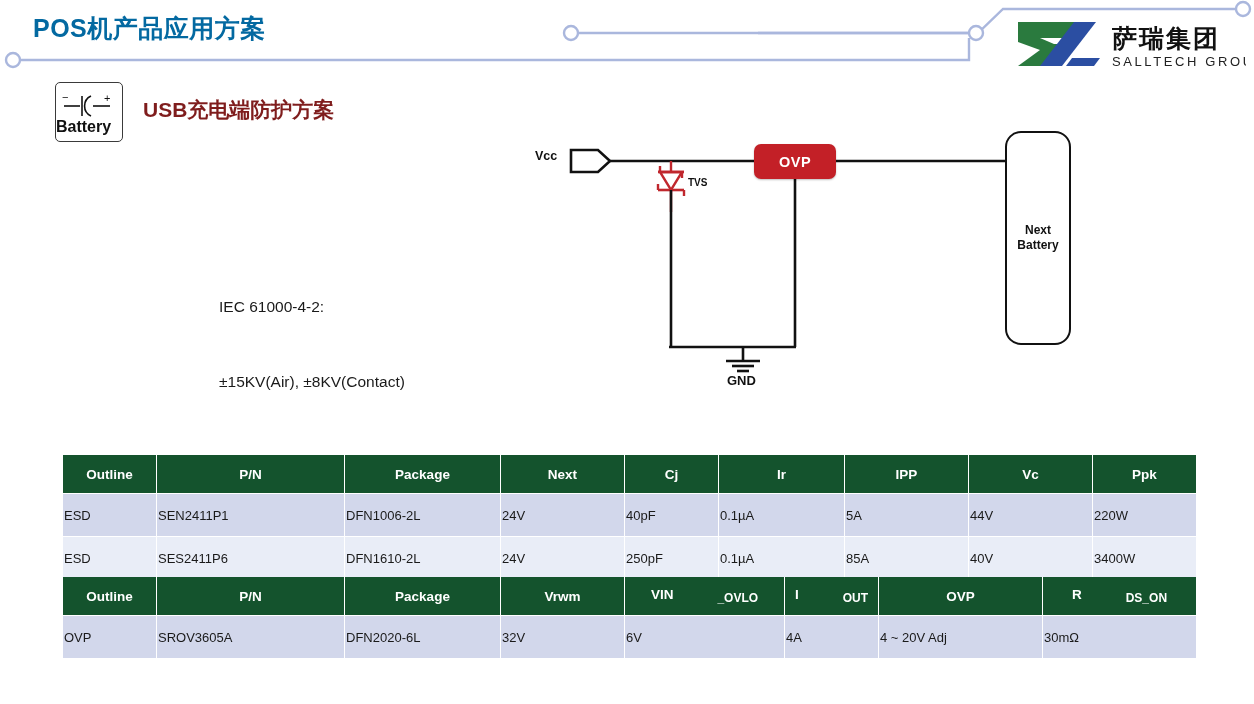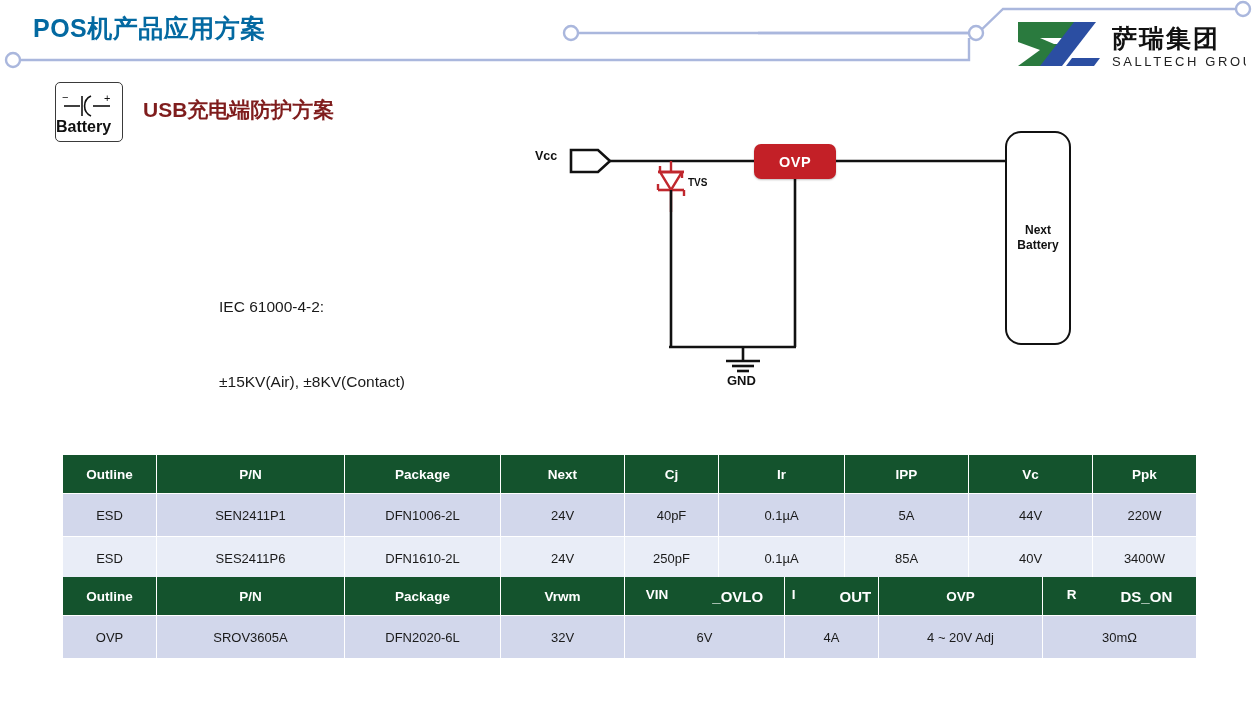--- a/index.html
+++ b/index.html
@@ -46,28 +46,28 @@
     display:flex;align-items:center;justify-content:center;
     font-size:12px;font-weight:bold;color:#111;text-align:center;line-height:15px;
   }
   
   .tbl{position:absolute;border-collapse:collapse;table-layout:fixed;}
   .tbl th{
     background:#14532d;color:#ffffff;font-size:13.5px;font-weight:bold;
     height:36px;text-align:center;border:1px solid #ffffff;border-top:none;border-bottom:none;
   }
   .tbl td{
-    font-size:13px;color:#1a1a1a;height:40px;text-align:center;
+    font-size:13px;color:#1a1a1a;height:40px;text-align:left;
     border:1px solid #ffffff;
   }
   .tbl tr.r-odd td{background:#d2d7eb;}
   .tbl tr.r-even td{background:#e9edf7;}
   #table-esd{left:62px;top:455px;width:1134px;}
   #table-ovp{left:62px;top:577px;width:1134px;}
-  sub{font-size:15px;letter-spacing:0;margin-left:44px;}
+  sub{font-size:12px;letter-spacing:0;margin-left:44px;}
 </style>
 </head>
 <body>
 
 <div class="page-title">POS机产品应用方案</div>
 
 <svg class="deco" viewBox="0 0 1254 80">
 
   <path d="M1243 9 L1003 9 L978 33 L758 33" fill="none" stroke="#aab7dd" stroke-width="2.4"></path>
   <circle cx="1243" cy="9" r="7" fill="#ffffff" stroke="#aab7dd" stroke-width="2.4"></circle>

